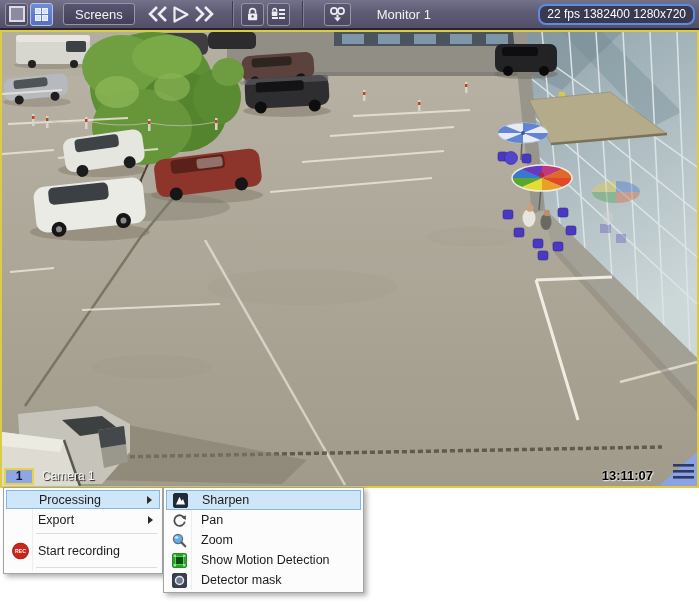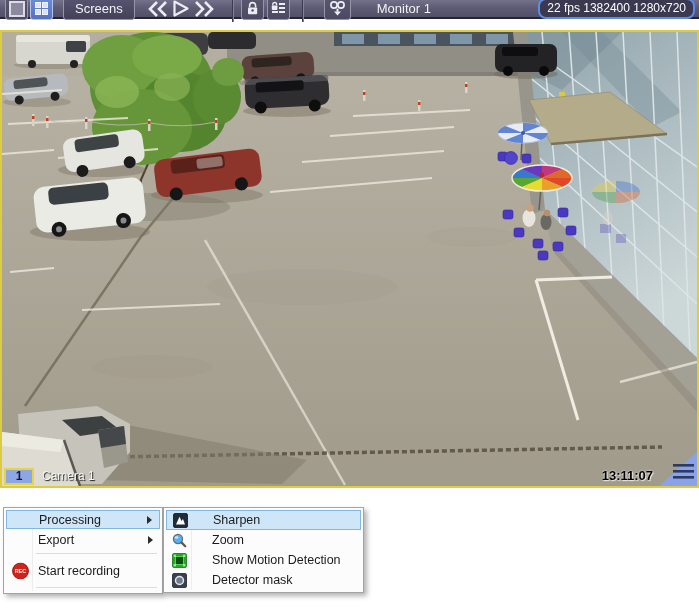--- a/index.html
+++ b/index.html
@@ -4,21 +4,21 @@
 <style>
   html,body{margin:0;padding:0;}
   body{
     width:699px;height:616px;position:relative;overflow:hidden;
     background:#ffffff;
     font-family:"Liberation Sans", sans-serif;
     -webkit-font-smoothing:antialiased;
   }
   
   .toolbar{
-    position:absolute;left:0;top:0;width:699px;height:19px;
+    position:absolute;left:0;top:0;width:699px;height:30px;
     background:linear-gradient(#74728a,#5e5c74 45%,#525068);
     border-bottom:2px solid #26242f;
     display:flex;align-items:center;box-sizing:border-box;
     padding-left:5px;
   }
   .tb-btn{
     width:23px;height:23px;border-radius:3px;
     background:linear-gradient(#5a586f,#4b4961);
     border:1px solid #9594a8;
     display:flex;align-items:center;justify-content:center;
@@ -69,37 +69,36 @@
     position:absolute;right:44px;bottom:3px;color:#000000;font-size:13px;font-weight:bold;
     text-shadow:0 0 2px rgba(255,255,255,.95), 1px 1px 1px rgba(255,255,255,.7);
   }
   .corner{position:absolute;right:0;bottom:0;width:38px;height:34px;}
   
   .menu, .submenu{
     position:absolute;background:#fcfcfc;border:1px solid #a3a3a3;
     box-shadow:3px 3px 5px rgba(0,0,0,.3);
     font-size:12.5px;color:#1b1b1b;box-sizing:border-box;padding:2px;
     z-index:5;
-    margin-top:20px;
   }
   .menu{left:3px;top:487px;width:160px;}
   .submenu{left:163px;top:487px;width:201px;}
   .gutter-line{position:absolute;left:28px;top:2px;bottom:2px;width:1px;background:#ededed;}
   .mi{position:relative;display:flex;align-items:center;height:21px;padding-left:32px;cursor:pointer;}
   .mi.tall{height:27px;}
   .mi.hl{background:#cfe6f9;border:1px solid #84b6e2;height:19px;box-sizing:border-box;}
   .mi .lbl{white-space:nowrap;}
   .mi .arrow{
     position:absolute;right:7px;top:50%;margin-top:-4px;
     width:0;height:0;border-left:5px solid #2b2b2b;
     border-top:4px solid transparent;border-bottom:4px solid transparent;
   }
   .mi .ic{position:absolute;left:6px;top:50%;transform:translateY(-50%);width:17px;height:17px;display:flex;align-items:center;justify-content:center;}
   .msep{height:1px;background:#dcdcdc;margin:3px 3px 3px 30px;}
-  .smi{position:relative;display:flex;align-items:center;height:20px;padding-left:46px;cursor:pointer;}
+  .smi{position:relative;display:flex;align-items:center;height:20px;padding-left:35px;cursor:pointer;}
   .smi.hl{background:#cfe6f9;border:1px solid #84b6e2;box-sizing:border-box;}
   .smi .ic{position:absolute;left:5px;top:50%;transform:translateY(-50%);width:16px;height:16px;display:flex;align-items:center;justify-content:center;}
 </style>
 </head>
 <body>
 
 <div class="toolbar">
   <button class="tb-btn" style="margin-right:2px;">
     <span class="glyph-single"></span>
   </button>
@@ -471,20 +470,29 @@
       <svg width="15" height="15" viewBox="0 0 15 15">
         <rect x="0.5" y="0.5" width="14" height="14" rx="1.5" fill="#1f2b38" stroke="#0e141c" stroke-width="0.8"></rect>
         <path d="M3,11.5 L6.5,3.8 L8.5,8 L10,6 L12,11.5 Z" fill="#ffffff"></path>
       </svg>
     </span>
     <span class="lbl">Sharpen</span>
   </div>
   <div class="smi">
     <span class="ic">
       <svg width="15" height="15" viewBox="0 0 15 15">
+        <path d="M12.4,5.3 A5.3,5.3 0 1 0 12.8,8.6" fill="none" stroke="#4d4d4d" stroke-width="1.8"></path>
+        <polygon points="13.8,2.2 13.9,7 9.8,4.6" fill="#4d4d4d"></polygon>
+      </svg>
+    </span>
+    <span class="lbl">Pan</span>
+  </div>
+  <div class="smi">
+    <span class="ic">
+      <svg width="15" height="15" viewBox="0 0 15 15">
         <circle cx="6" cy="6" r="4.6" fill="#58b0f0" stroke="#6b6b6b" stroke-width="1.2"></circle>
         <ellipse cx="4.6" cy="4.4" rx="1.8" ry="1.2" fill="#cfe9fb"></ellipse>
         <line x1="9.4" y1="9.4" x2="13.2" y2="13.2" stroke="#5a5a5a" stroke-width="2.3" stroke-linecap="round"></line>
       </svg>
     </span>
     <span class="lbl">Zoom</span>
   </div>
   <div class="smi">
     <span class="ic">
       <svg width="15" height="15" viewBox="0 0 15 15">

